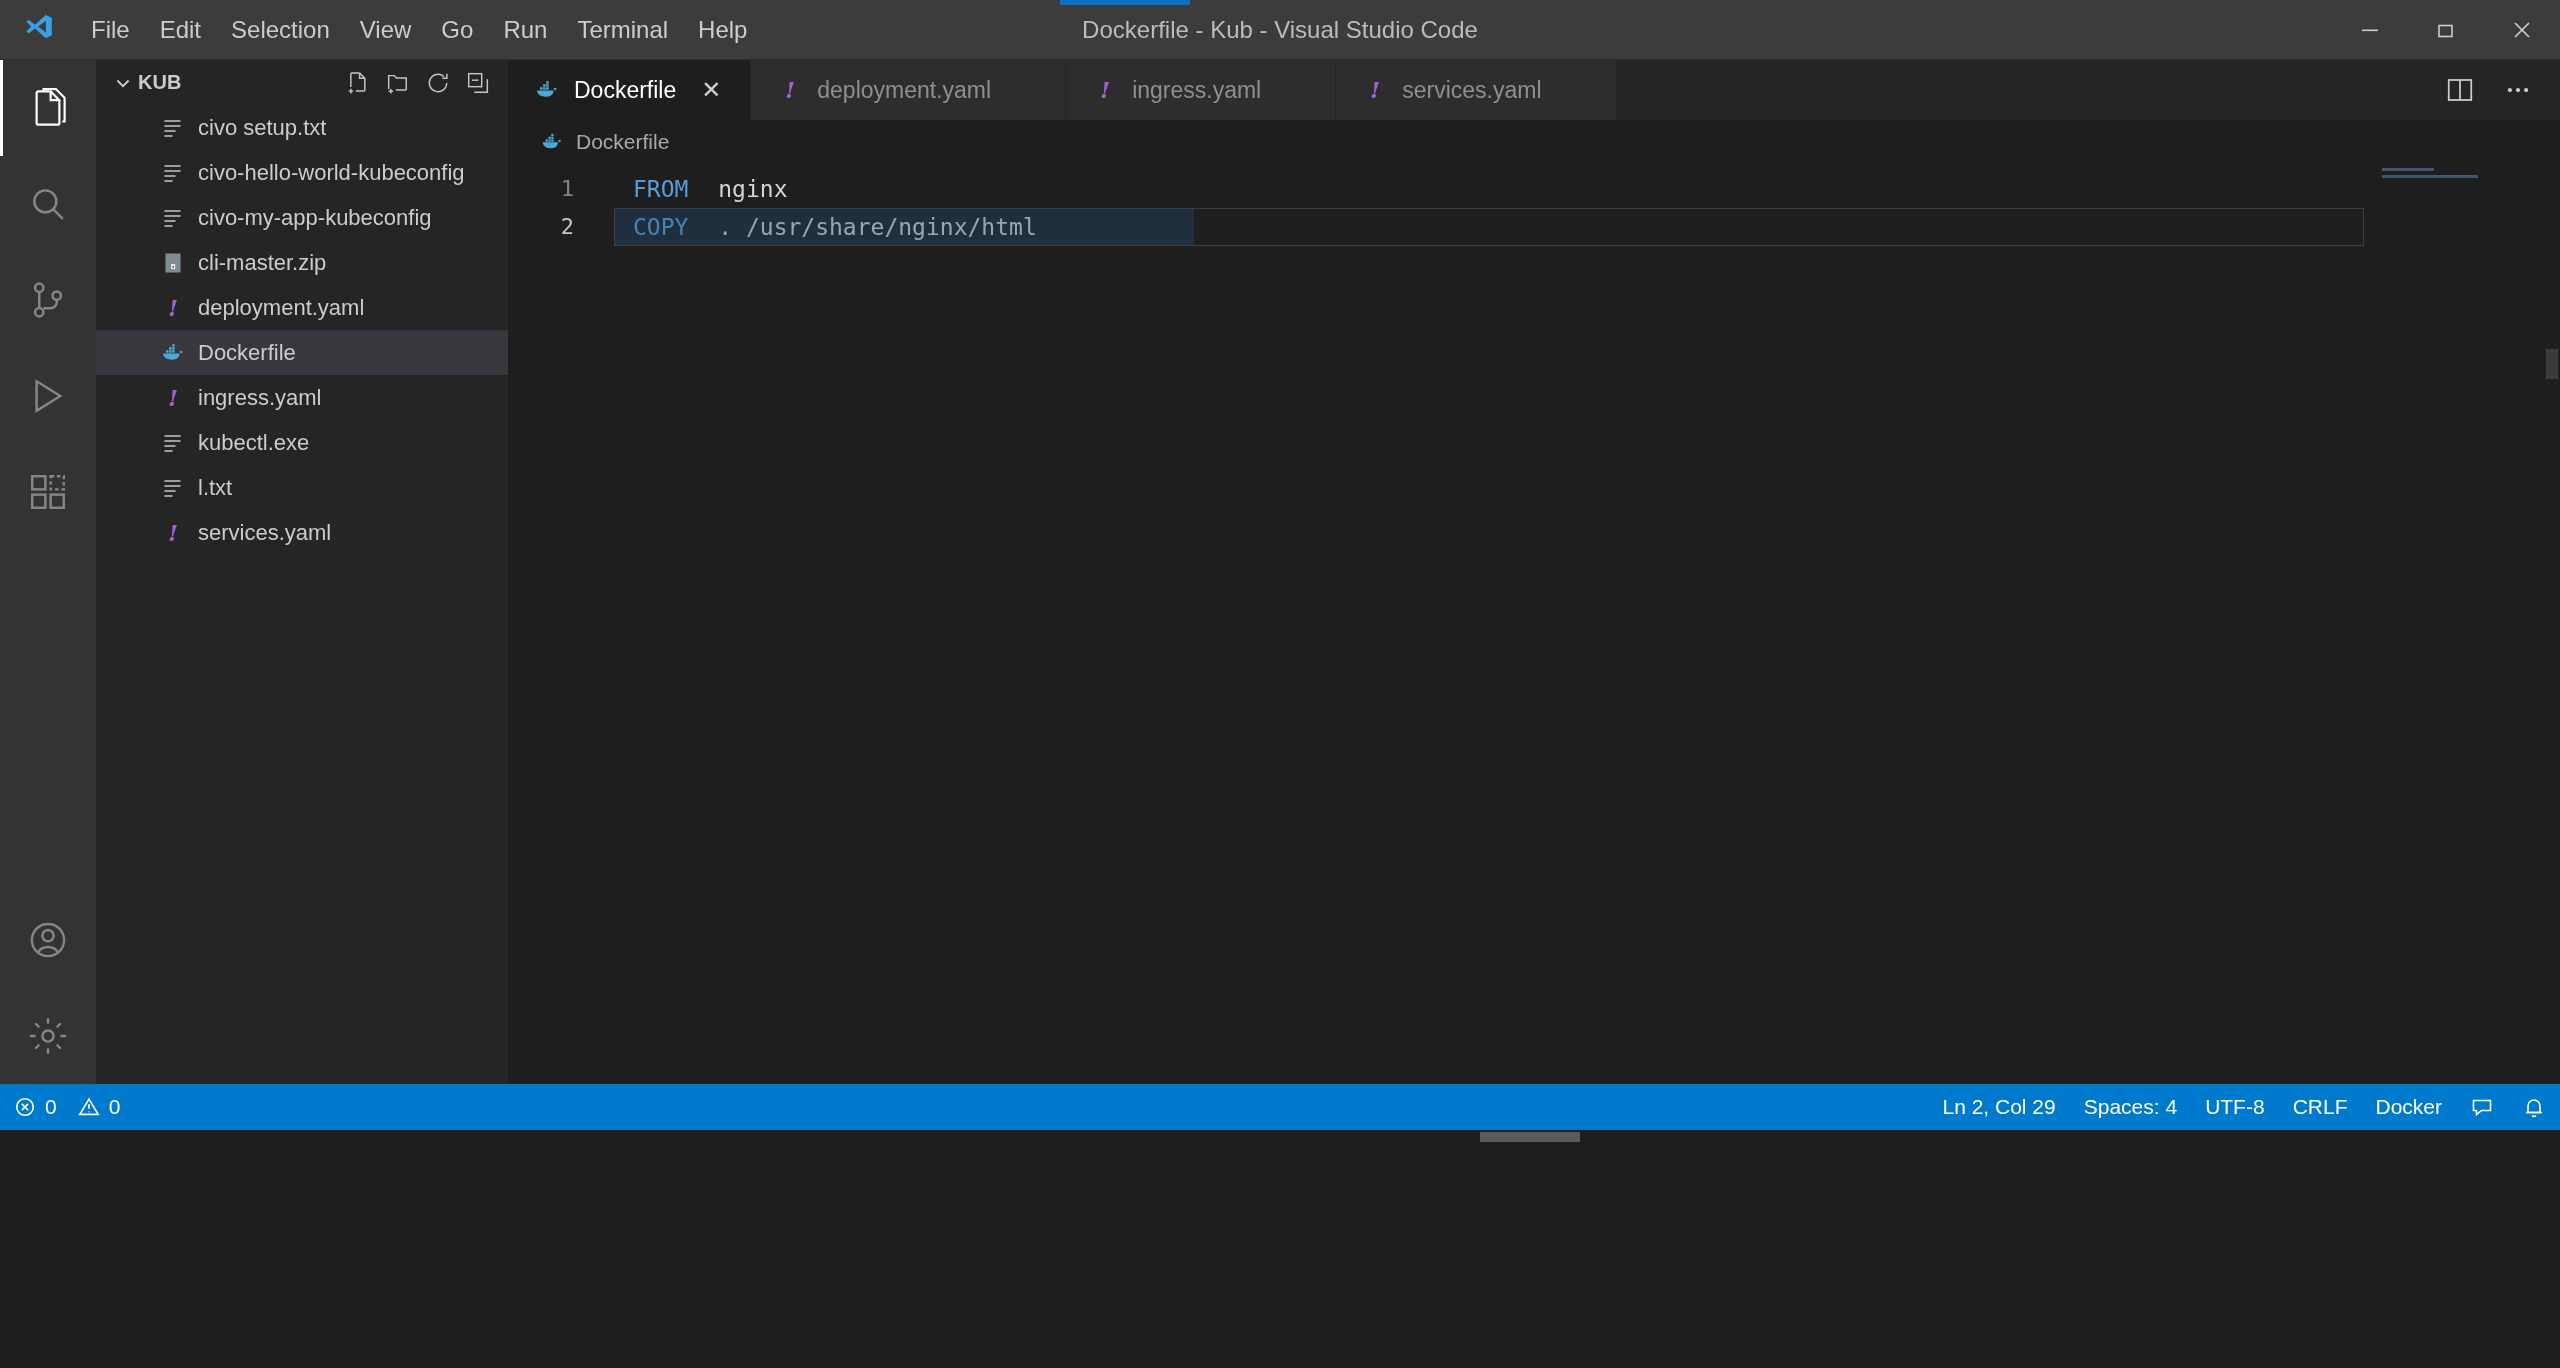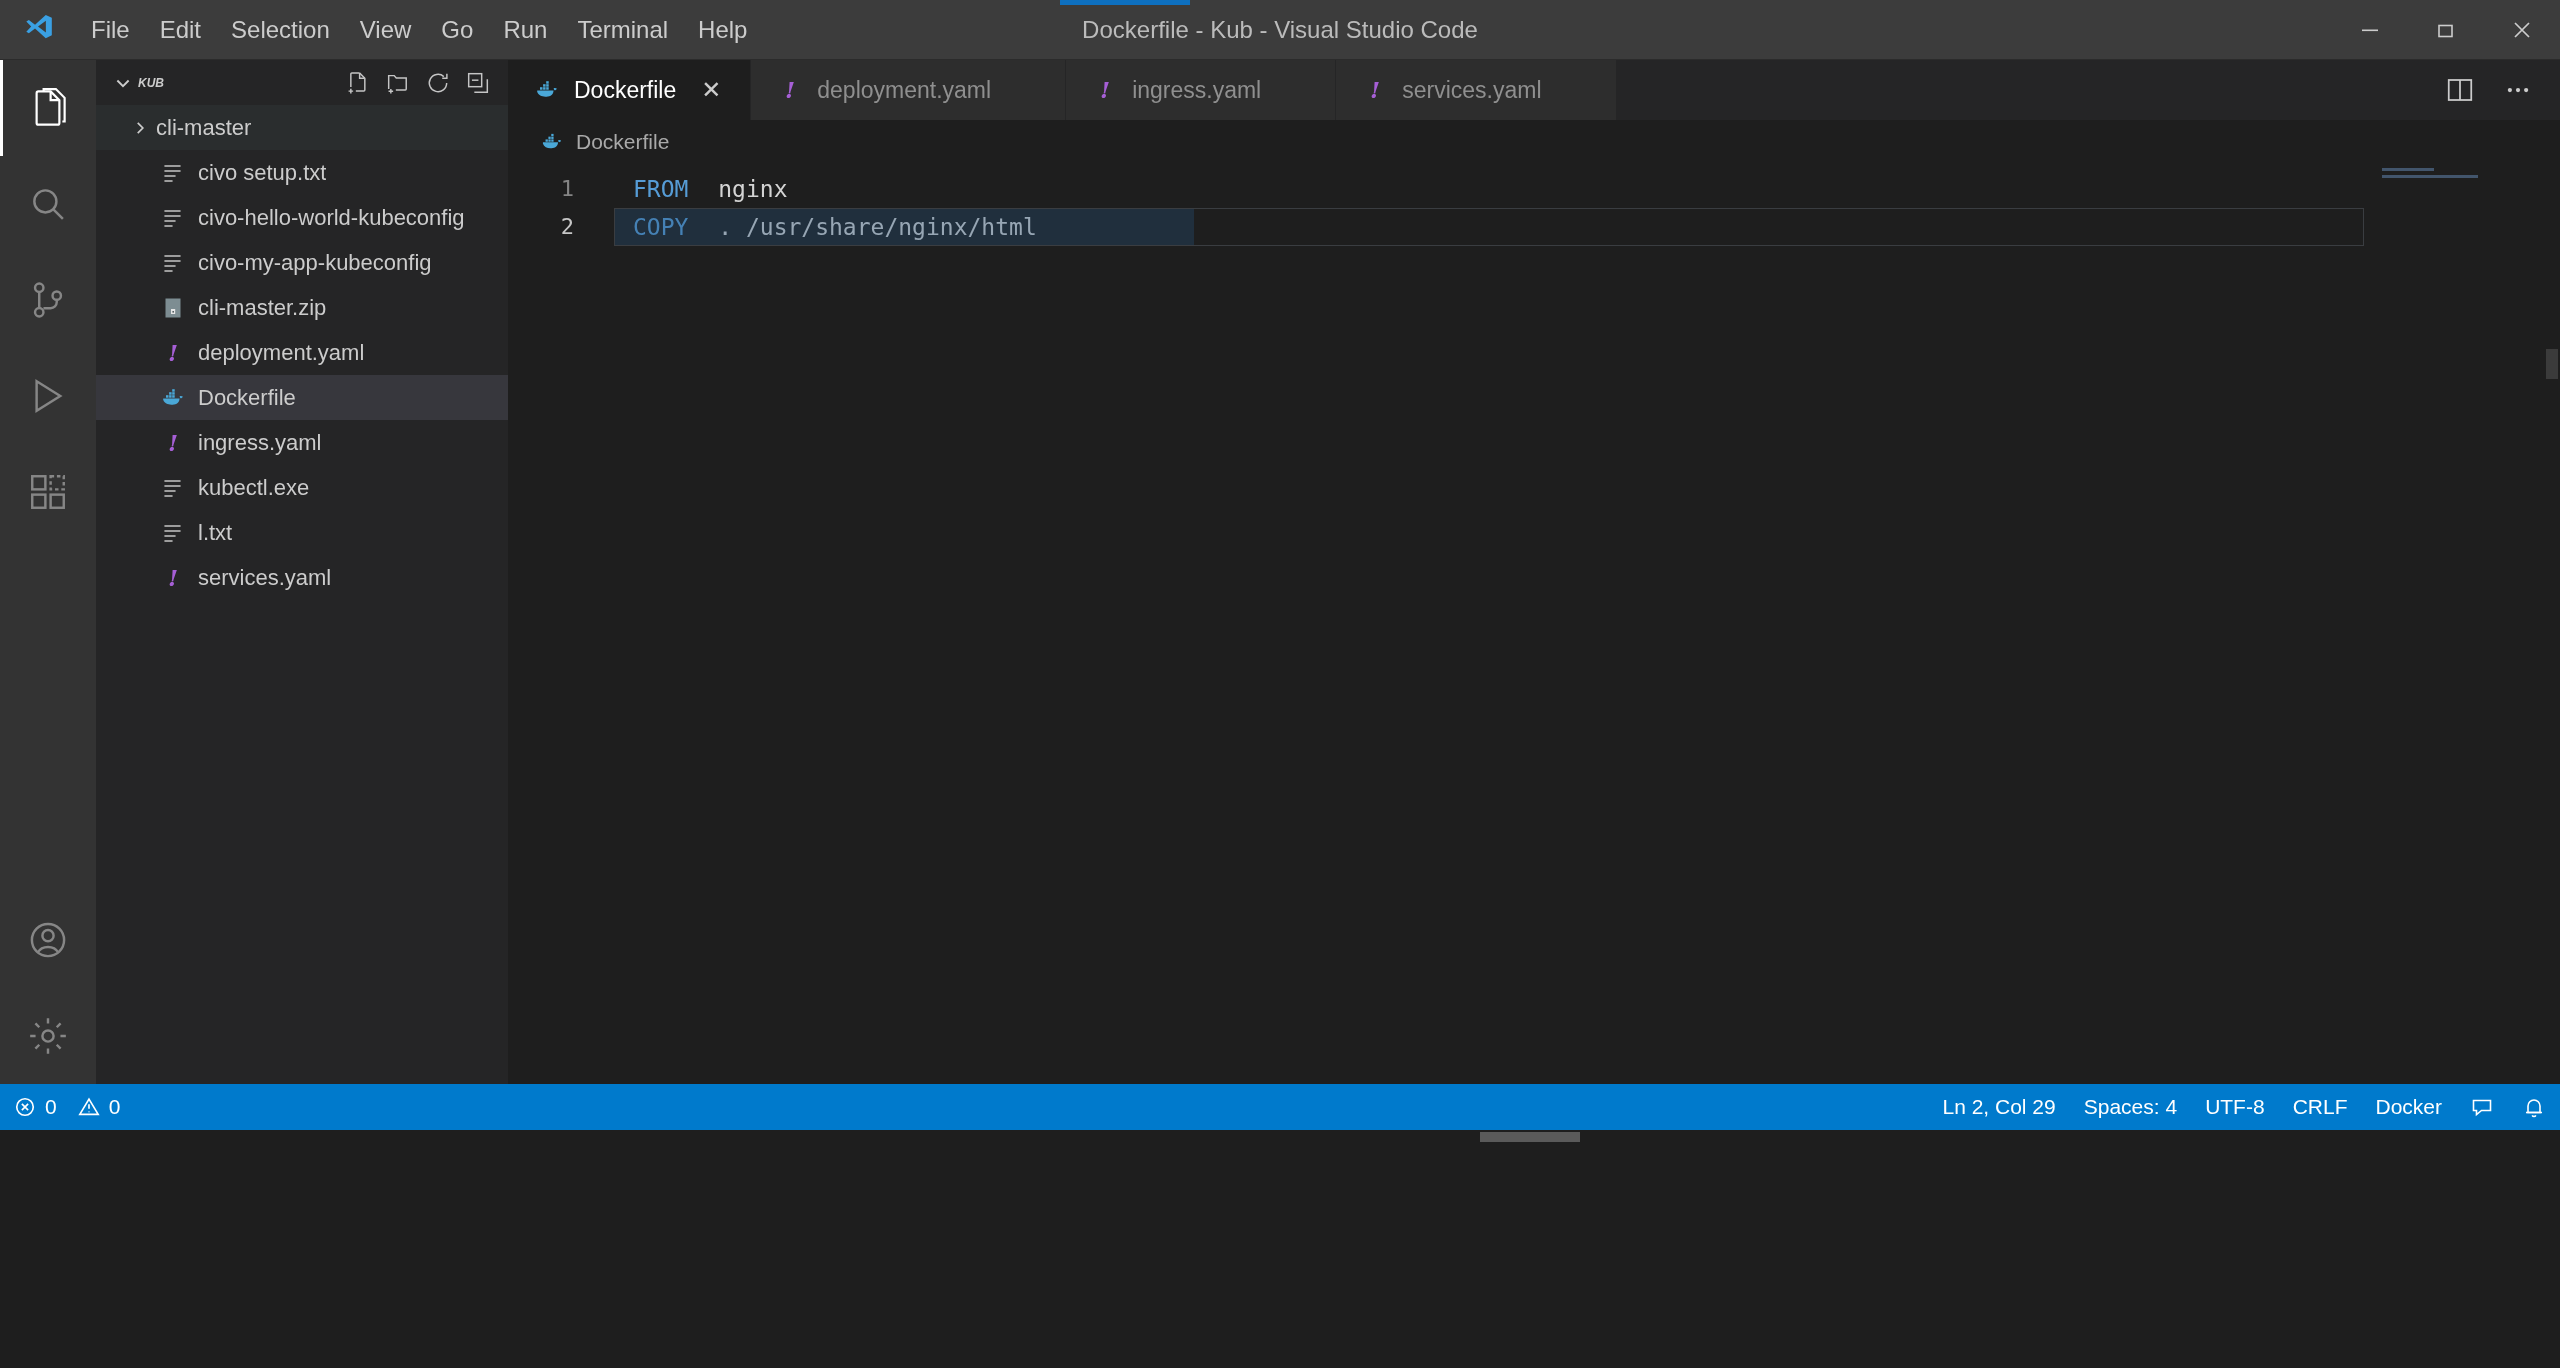--- a/index.html
+++ b/index.html
@@ -97,21 +97,21 @@
   .folder-row {
     height: 45px; flex: 0 0 45px;
     display: flex; align-items: center;
     padding-left: 12px; padding-right: 14px;
     color: #cccccc;
   }
   .folder-row .chev {
     width: 30px; display: flex; align-items: center; justify-content: center;
     color: #cccccc;
   }
-  .folder-name { font-size: 12px; font-weight: bold; flex: 1 1 auto; font-style: italic; }
+  .folder-name { font-size: 20px; font-weight: bold; flex: 1 1 auto; }
   .folder-actions { display: flex; gap: 8px; align-items: center; }
   .folder-actions .ficon {
     width: 32px; height: 32px;
     display: flex; align-items: center; justify-content: center;
     color: #c5c5c5;
   }
 
   .file-list { flex: 1 1 auto; overflow: hidden; }
   .file-row {
     height: 45px;
@@ -408,28 +408,20 @@
               <rect x="3.4" y="3.4" width="12" height="12"></rect>
               <path d="M8.6 20.6h12v-12"></path>
               <path d="M6.4 9.4h6"></path>
             </svg>
           </span>
         </span>
       </div>
 
       <div class="file-list">
 
-        <div class="file-row hovered">
-          <span class="twisty">
-            <svg width="18" height="18" viewBox="0 0 16 16" fill="none" stroke="currentColor" stroke-width="1.5">
-              <path d="M6 3.5 L10.5 8 L6 12.5"></path>
-            </svg>
-          </span>
-          <span class="file-label">cli-master</span>
-        </div>
 
         <div class="file-row">
           <span class="twisty"></span>
           <span class="fileicon">
             <svg width="24" height="24" viewBox="0 0 24 24" stroke="#c5c5c5" stroke-width="1.6" stroke-linecap="round">
               <path d="M4 5h15M4 10h15M4 15h10M4 20h7"></path>
             </svg>
           </span>
           <span class="file-label">civo setup.txt</span>
         </div>

